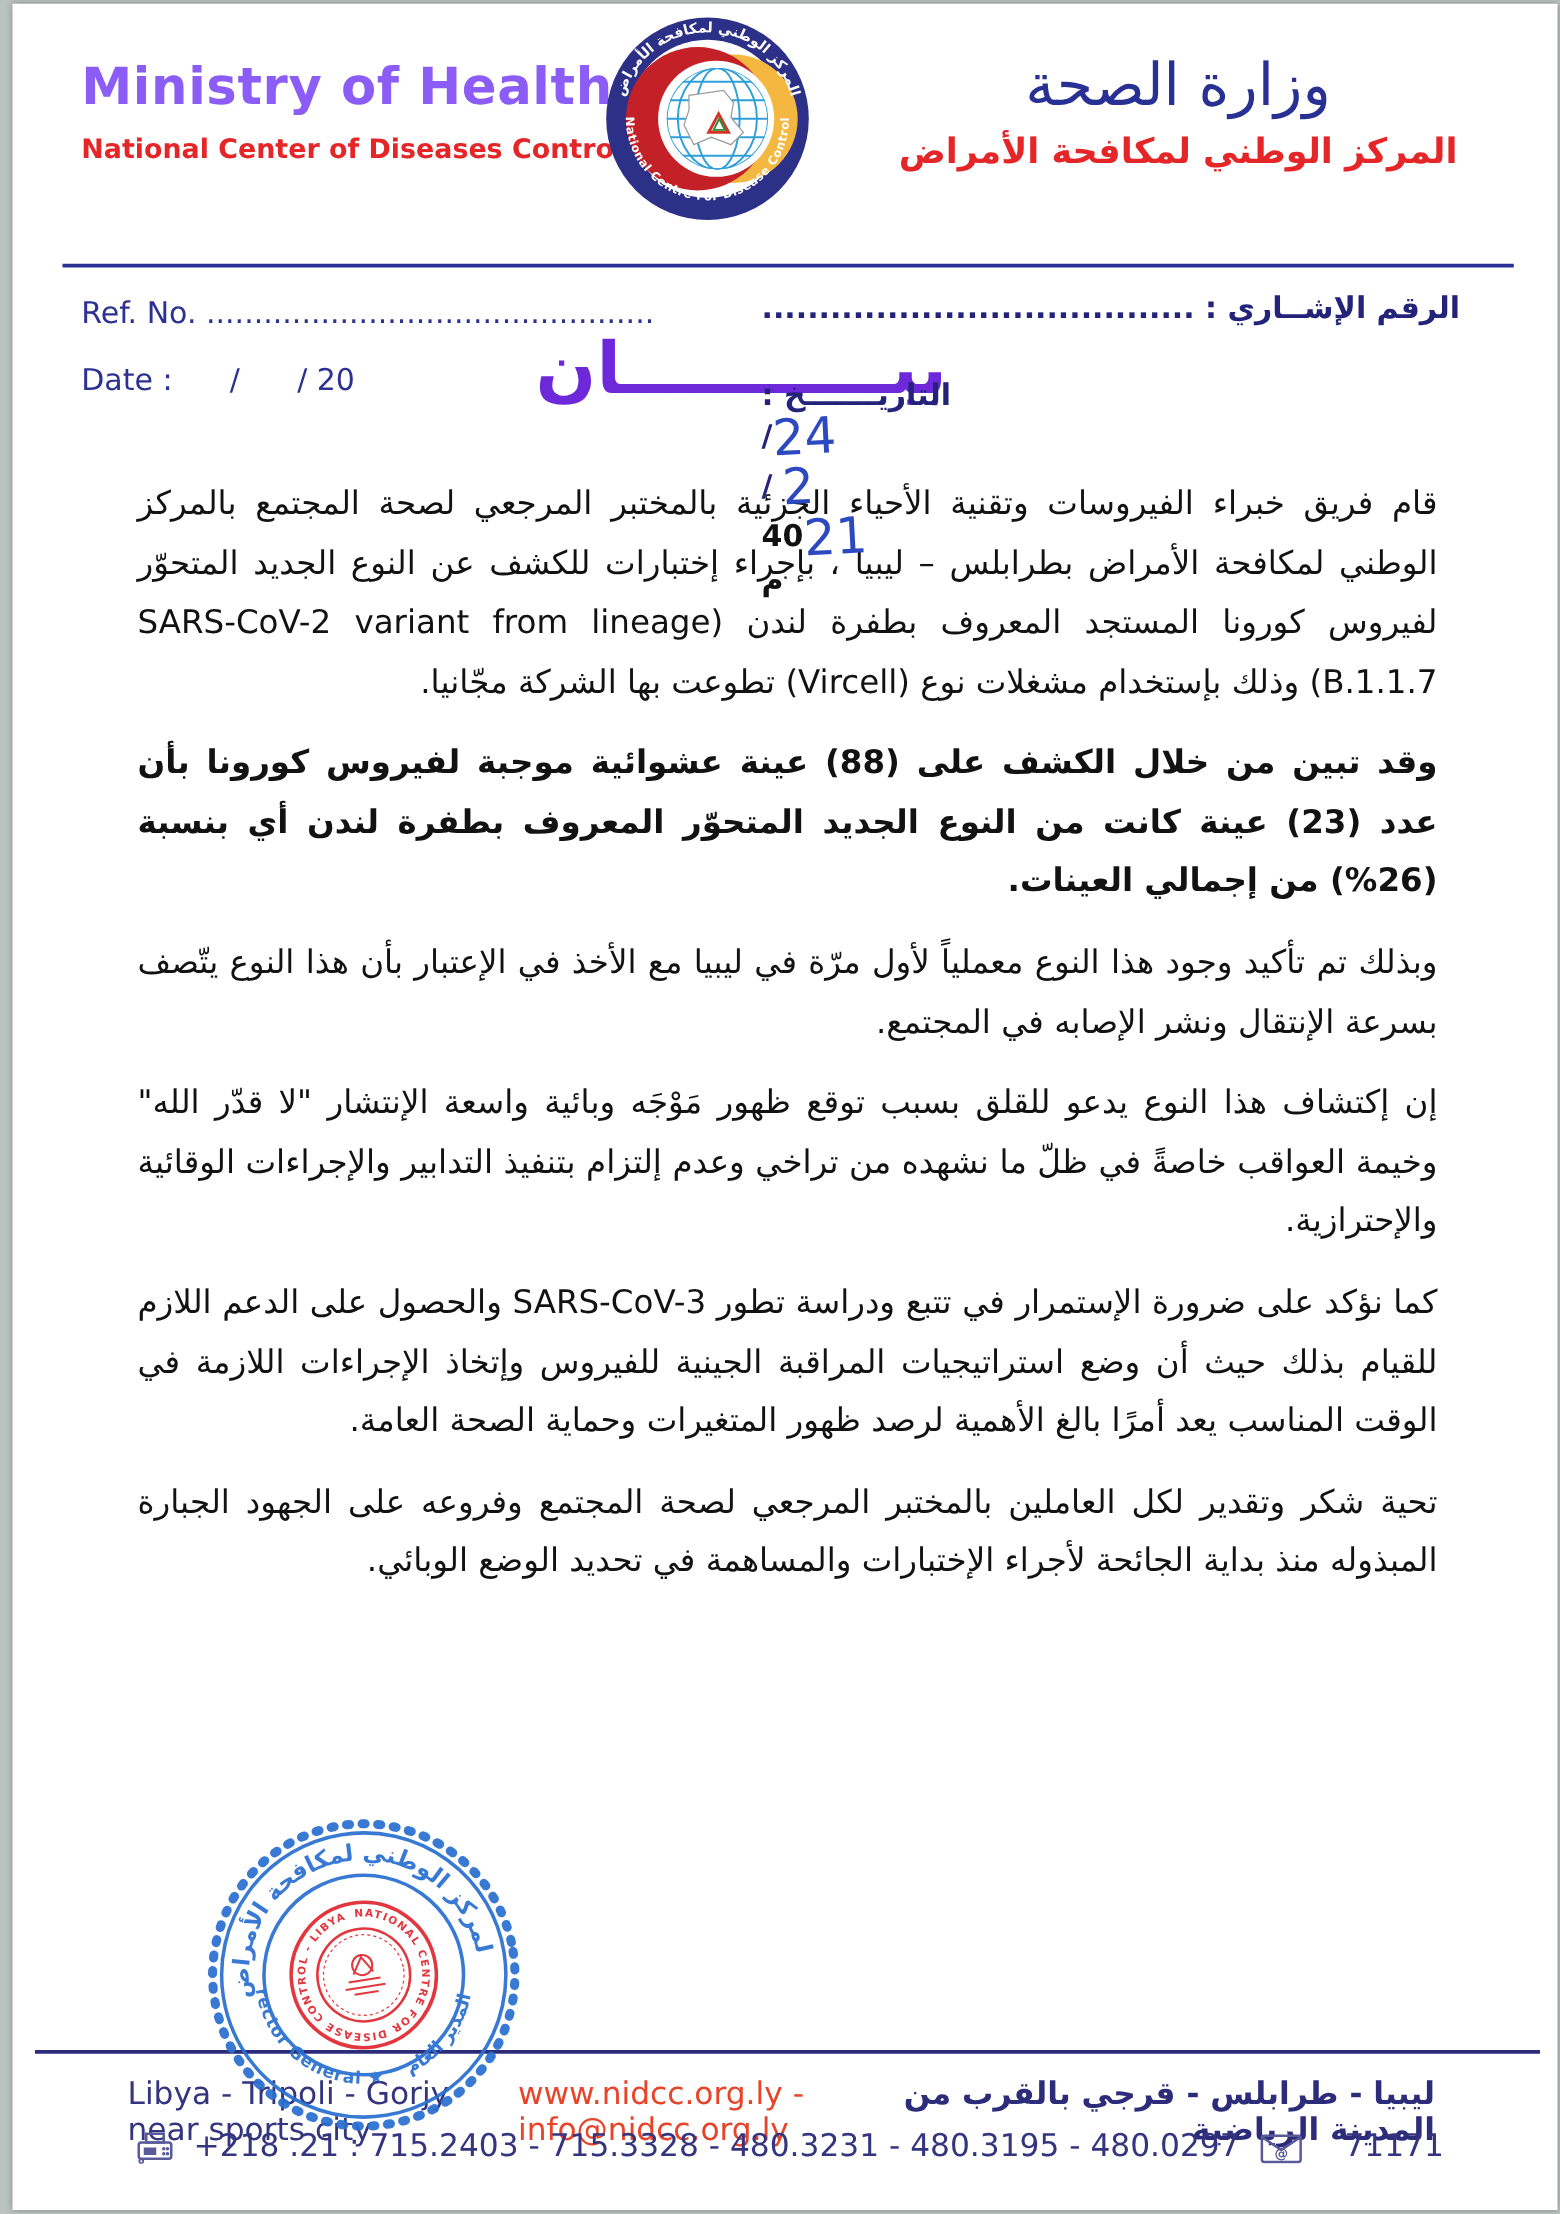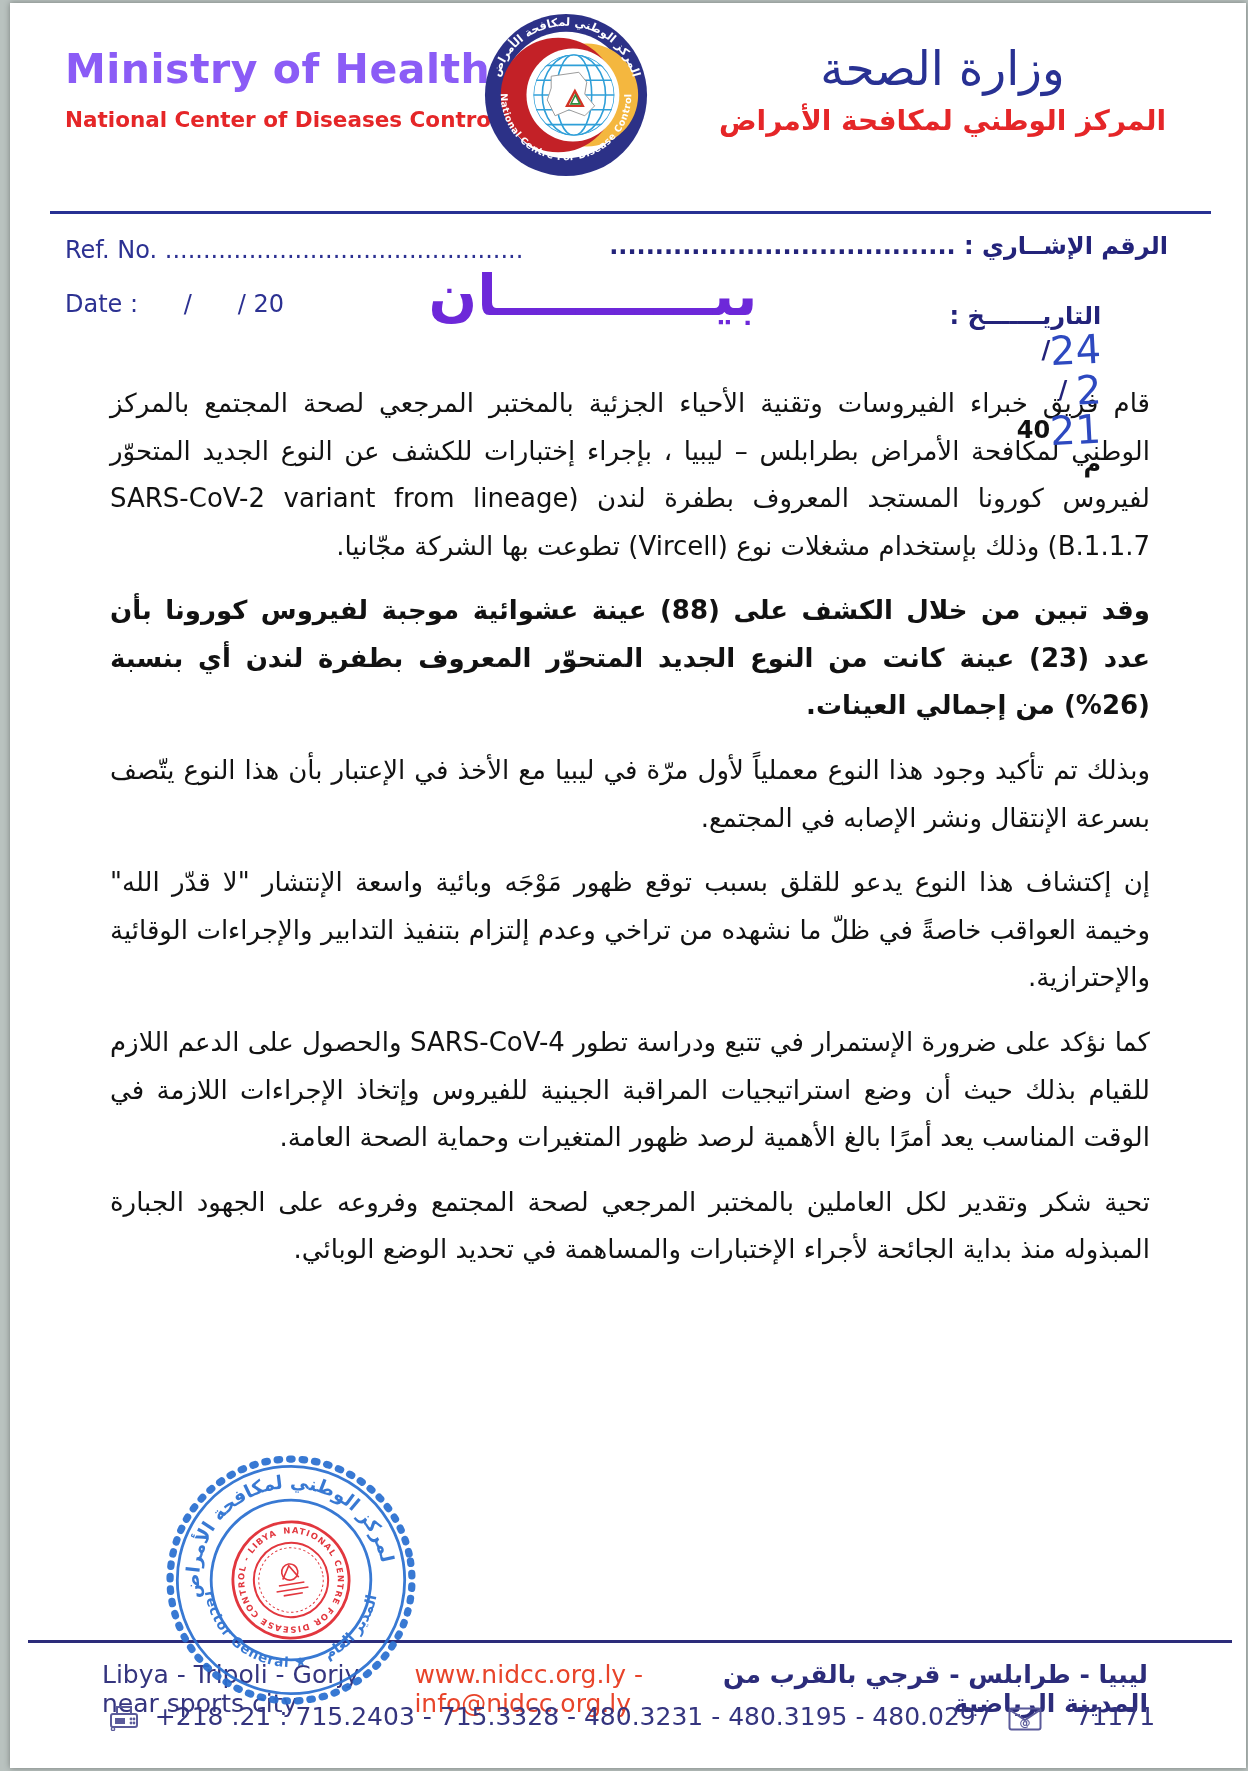--- a/index.html
+++ b/index.html
@@ -19,21 +19,21 @@
   .hdr-left .en-sub{font-size:21.5px;font-weight:bold;color:#e52628;margin-top:14px;}
   .hdr-logo{position:absolute;left:472px;top:8px;width:168px;height:168px;}
   .hdr-right{position:absolute;right:80px;top:38px;text-align:center;direction:rtl;}
   .hdr-right .ar-title{font-size:47px;font-weight:normal;color:#283193;}
   .hdr-right .ar-sub{font-size:28px;font-weight:bold;color:#e52628;margin-top:8px;}
   .hdr-rule{margin:8px 35px 0 40px;border-top:3px solid #283193;}
   
   .refblock{position:relative;height:152px;}
   .ref-left{position:absolute;left:55px;top:22px;color:#2c3192;font-size:24px;}
   .ref-left .row{margin-bottom:26px;white-space:pre;}
-  .ref-right{position:absolute;right:78px;top:18px;direction:rtl;text-align:right;font-size:24px;color:#23237a;}
+  .ref-right{position:absolute;right:78px;top:18px;direction:rtl;text-align:left;font-size:24px;color:#23237a;}
   .ref-right .row{margin-bottom:14px;font-weight:bold;white-space:pre;}
   .hand{color:#2d49c0;font-weight:normal;font-size:40px;display:inline-block;transform:rotate(-3deg);line-height:1;vertical-align:-6px;font-family:"DejaVu Sans",sans-serif;}
   .print-year{color:#111;font-weight:bold;}
   .doc-title{position:absolute;left:0;right:70px;top:48px;text-align:center;font-size:57px;font-weight:bold;color:#6d28d9;direction:rtl;}
   
   .body-text{padding:14px 96px 0 100px;direction:rtl;text-align:justify;color:#121212;font-size:26px;line-height:1.83;}
   .body-text p{margin:0 0 17px 0;}
   .body-text p.bold{font-weight:bold;}
   
   .stamp{position:absolute;left:152px;top:1448px;width:258px;height:258px;transform:rotate(-9deg);opacity:.93;z-index:3;}
@@ -121,21 +121,21 @@
         <span class="print-year">م</span>
       </div>
     </div>
   </div>
 
   <div class="body-text">
     <p>قام فريق خبراء الفيروسات وتقنية الأحياء الجزئية بالمختبر المرجعي لصحة المجتمع بالمركز الوطني لمكافحة الأمراض بطرابلس – ليبيا ، بإجراء إختبارات للكشف عن النوع الجديد المتحوّر لفيروس كورونا المستجد المعروف بطفرة لندن (SARS-CoV-2 variant from lineage B.1.1.7) وذلك بإستخدام مشغلات نوع (Vircell) تطوعت بها الشركة مجّانيا.</p>
     <p class="bold">وقد تبين من خلال الكشف على (88) عينة عشوائية موجبة لفيروس كورونا بأن عدد (23) عينة كانت من النوع الجديد المتحوّر المعروف بطفرة لندن أي بنسبة (26%) من إجمالي العينات.</p>
     <p>وبذلك تم تأكيد وجود هذا النوع معملياً لأول مرّة في ليبيا مع الأخذ في الإعتبار بأن هذا النوع يتّصف بسرعة الإنتقال ونشر الإصابه في المجتمع.</p>
     <p>إن إكتشاف هذا النوع يدعو للقلق بسبب توقع ظهور مَوْجَه وبائية واسعة الإنتشار "لا قدّر الله" وخيمة العواقب خاصةً في ظلّ ما نشهده من تراخي وعدم إلتزام بتنفيذ التدابير والإجراءات الوقائية والإحترازية.</p>
-    <p>كما نؤكد على ضرورة الإستمرار في تتبع ودراسة تطور SARS-CoV-4 والحصول على الدعم اللازم للقيام بذلك حيث أن وضع استراتيجيات المراقبة الجينية للفيروس وإتخاذ الإجراءات اللازمة في الوقت المناسب يعد أمرًا بالغ الأهمية لرصد ظهور المتغيرات وحماية الصحة العامة.</p>
+    <p>كما نؤكد على ضرورة الإستمرار في تتبع ودراسة تطور SARS-CoV-3 والحصول على الدعم اللازم للقيام بذلك حيث أن وضع استراتيجيات المراقبة الجينية للفيروس وإتخاذ الإجراءات اللازمة في الوقت المناسب يعد أمرًا بالغ الأهمية لرصد ظهور المتغيرات وحماية الصحة العامة.</p>
     <p>تحية شكر وتقدير لكل العاملين بالمختبر المرجعي لصحة المجتمع وفروعه على الجهود الجبارة المبذوله منذ بداية الجائحة لأجراء الإختبارات والمساهمة في تحديد الوضع الوبائي.</p>
   </div>
 
   <div class="stamp">
     <svg viewBox="0 0 320 320" width="258" height="258">
       <defs>
         <path id="stampTop" d="M 46 160 A 114 114 0 1 1 274 160"></path>
         <path id="stampBot" d="M 52 160 A 108 108 0 0 0 268 160"></path>
         <path id="stampRed" d="M 160 102 a 58 58 0 1 1 -0.01 0"></path>
       </defs>

